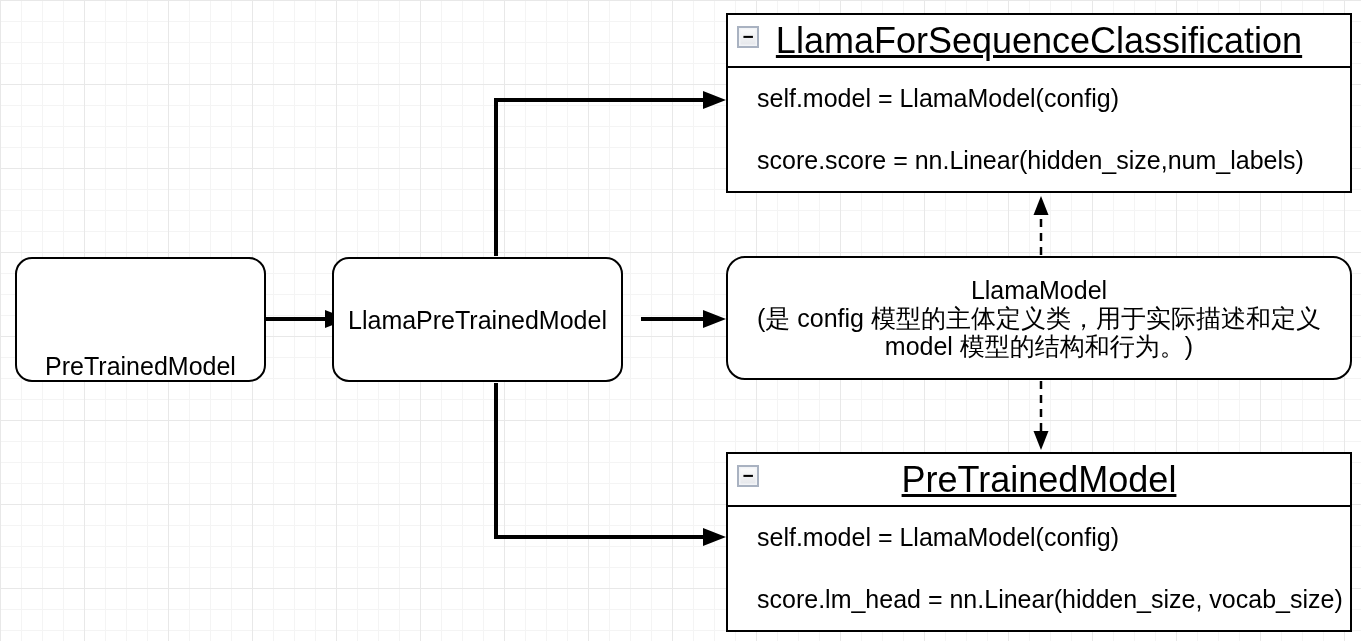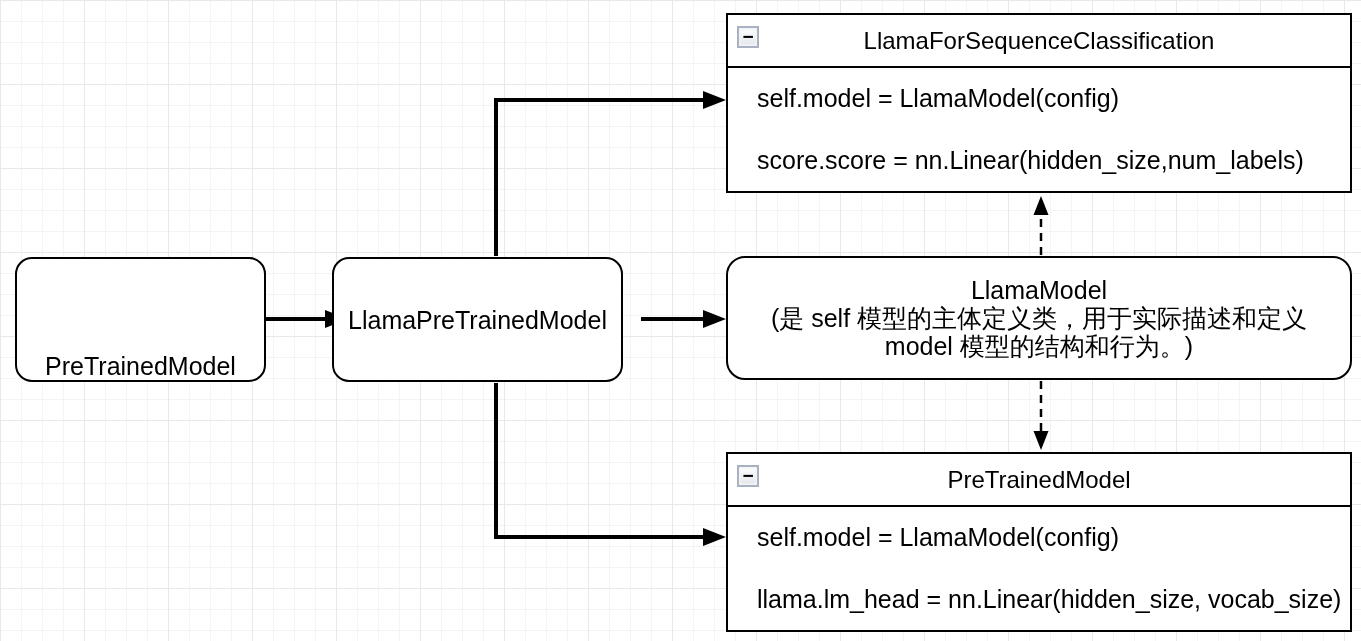--- a/index.html
+++ b/index.html
@@ -65,22 +65,23 @@
   .class-header {
     position: relative;
     height: 53px;
     border-bottom: 2.5px solid var(--stroke, #000);
     display: flex;
     align-items: center;
     justify-content: center;
     flex: none;
   }
   .class-title {
-    font-size: 24px;
+    font-size: 36px;
     white-space: nowrap;
+    text-decoration: underline;
   }
   .collapse-btn {
     position: absolute;
     left: 9px; top: 11px;
     width: 22px; height: 22px;
     background: linear-gradient(#fdfdfd, #e4e6ea);
     border: 2px solid #a9b2c1;
     box-shadow: inset 0 0 0 1.5px #f2f4f7;
     display: flex;
     align-items: center;
@@ -149,21 +150,21 @@
   <div class="node" style="left:15px; top:257px; width:251px; height:125px;align-items:flex-end;">
     <span>PreTrainedModel</span>
   </div>
 
   <div class="node" style="left:332px; top:257px; width:291px; height:125px;">
     <span>LlamaPreTrainedModel</span>
   </div>
 
   <div class="node" style="left:726px; top:256px; width:626px; height:124px; border-radius:19px; flex-direction:column;">
     <div>LlamaModel</div>
-    <div>(是 self 模型的主体定义类，用于实际描述和定义</div>
+    <div>(是 config 模型的主体定义类，用于实际描述和定义</div>
     <div>model 模型的结构和行为。)</div>
   </div>
 
   <div class="classbox" style="left:726px; top:13px; width:626px; height:180px;">
     <div class="class-header">
       <div class="collapse-btn">
         <span>−</span>
       </div>
       <div class="class-title">LlamaForSequenceClassification</div>
     </div>
@@ -175,17 +176,17 @@
 
   <div class="classbox" style="left:726px; top:452px; width:626px; height:180px;">
     <div class="class-header">
       <div class="collapse-btn">
         <span>−</span>
       </div>
       <div class="class-title">PreTrainedModel</div>
     </div>
     <div class="class-body">
       <div class="member">self.model = LlamaModel(config)</div>
-      <div class="member">llama.lm_head = nn.Linear(hidden_size, vocab_size)</div>
+      <div class="member">score.lm_head = nn.Linear(hidden_size, vocab_size)</div>
     </div>
   </div>
 
 </div>
 
 </body></html>

